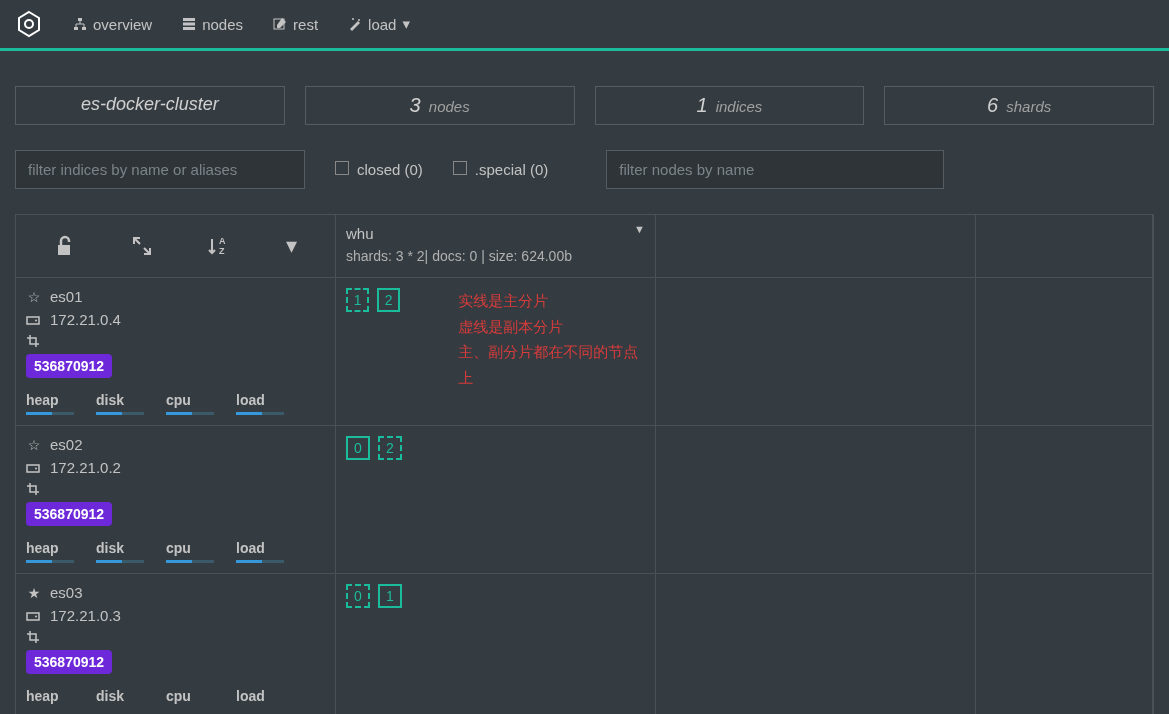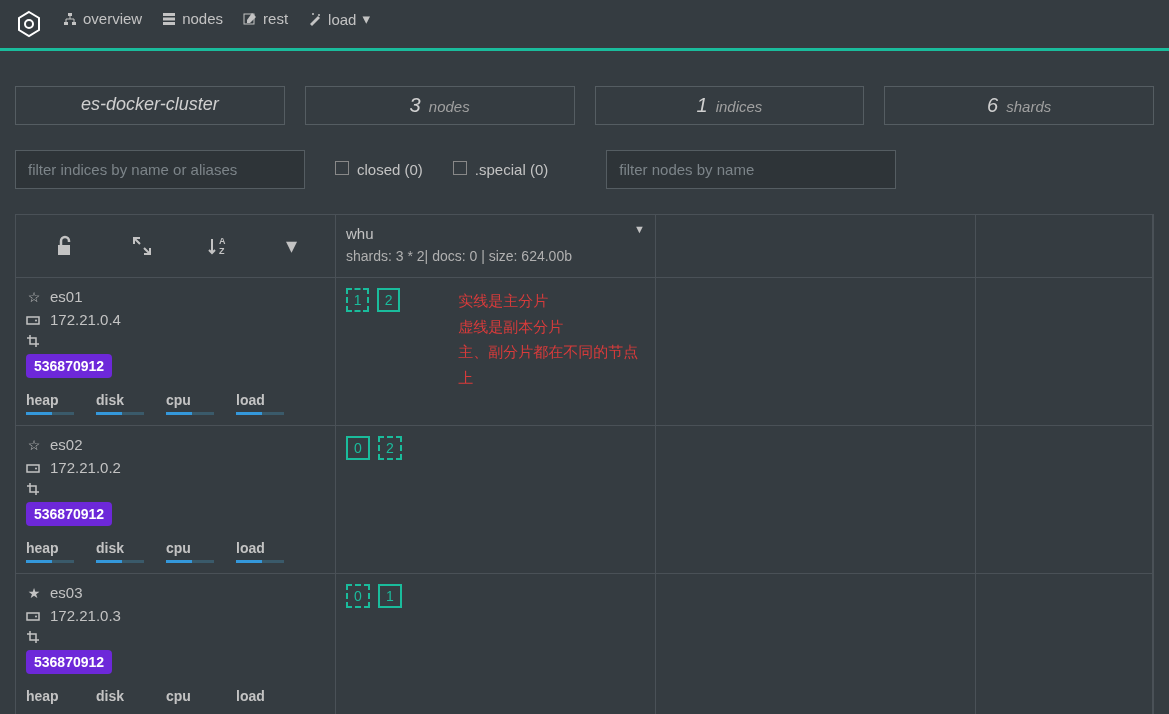--- a/index.html
+++ b/index.html
@@ -9,23 +9,23 @@
       font-family: Arial, sans-serif;
       font-size: 15px;
       width: 1169px;
       height: 714px;
       overflow: hidden;
     }
     
     
     .topnav {
       display: flex;
-      align-items: flex-start;
+      align-items: center;
       padding: 10px 15px;
-      gap: 20px;
+      gap: 30px;
       border-bottom: 3px solid #1abc9c;
     }
     .logo {
       width: 28px;
       height: 28px;
       display: flex;
       align-items: center;
       justify-content: center;
     }
     .nav-item {
@@ -73,21 +73,21 @@
     .checkbox-wrap {
       display: flex;
       gap: 8px;
     }
     .checkbox {
       width: 14px;
       height: 14px;
       border: 1px solid #888;
       display: inline-block;
     }
-    .filter-nodes { width: 290px; margin-left: 28px; }
+    .filter-nodes { width: 338px; margin-left: 28px; }
     
     
     .grid {
       display: grid;
       grid-template-columns: 320px 320px 320px 1fr;
       margin: 0 15px;
       border: 1px solid #4a5157;
     }
     .grid > div {
       border-right: 1px solid #4a5157;

